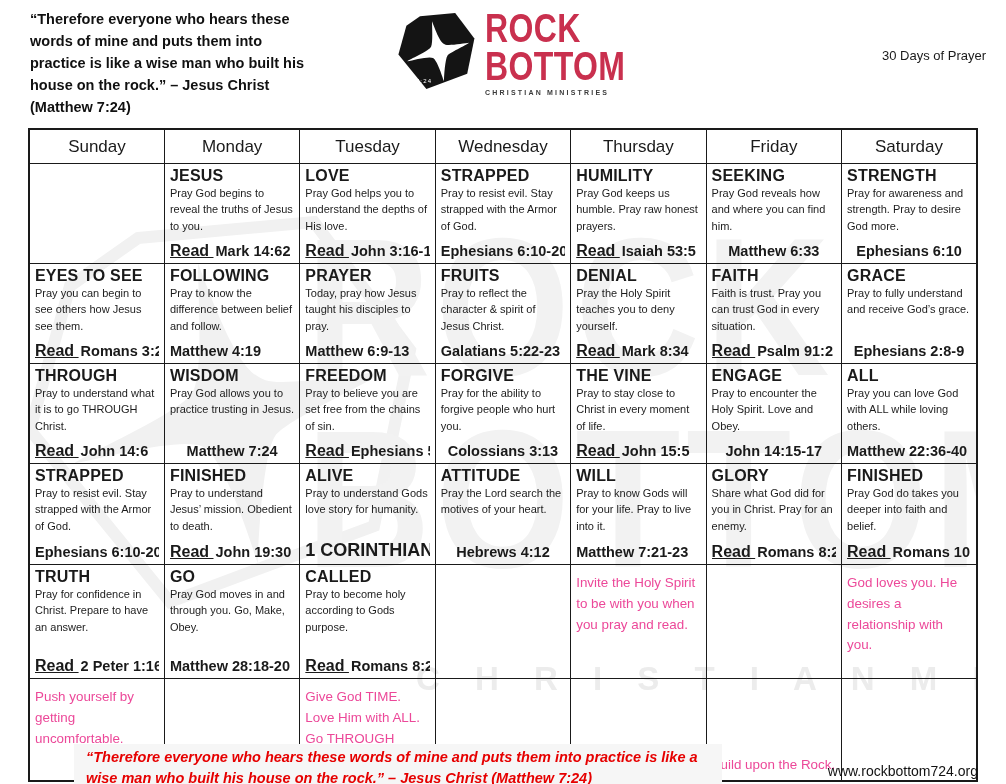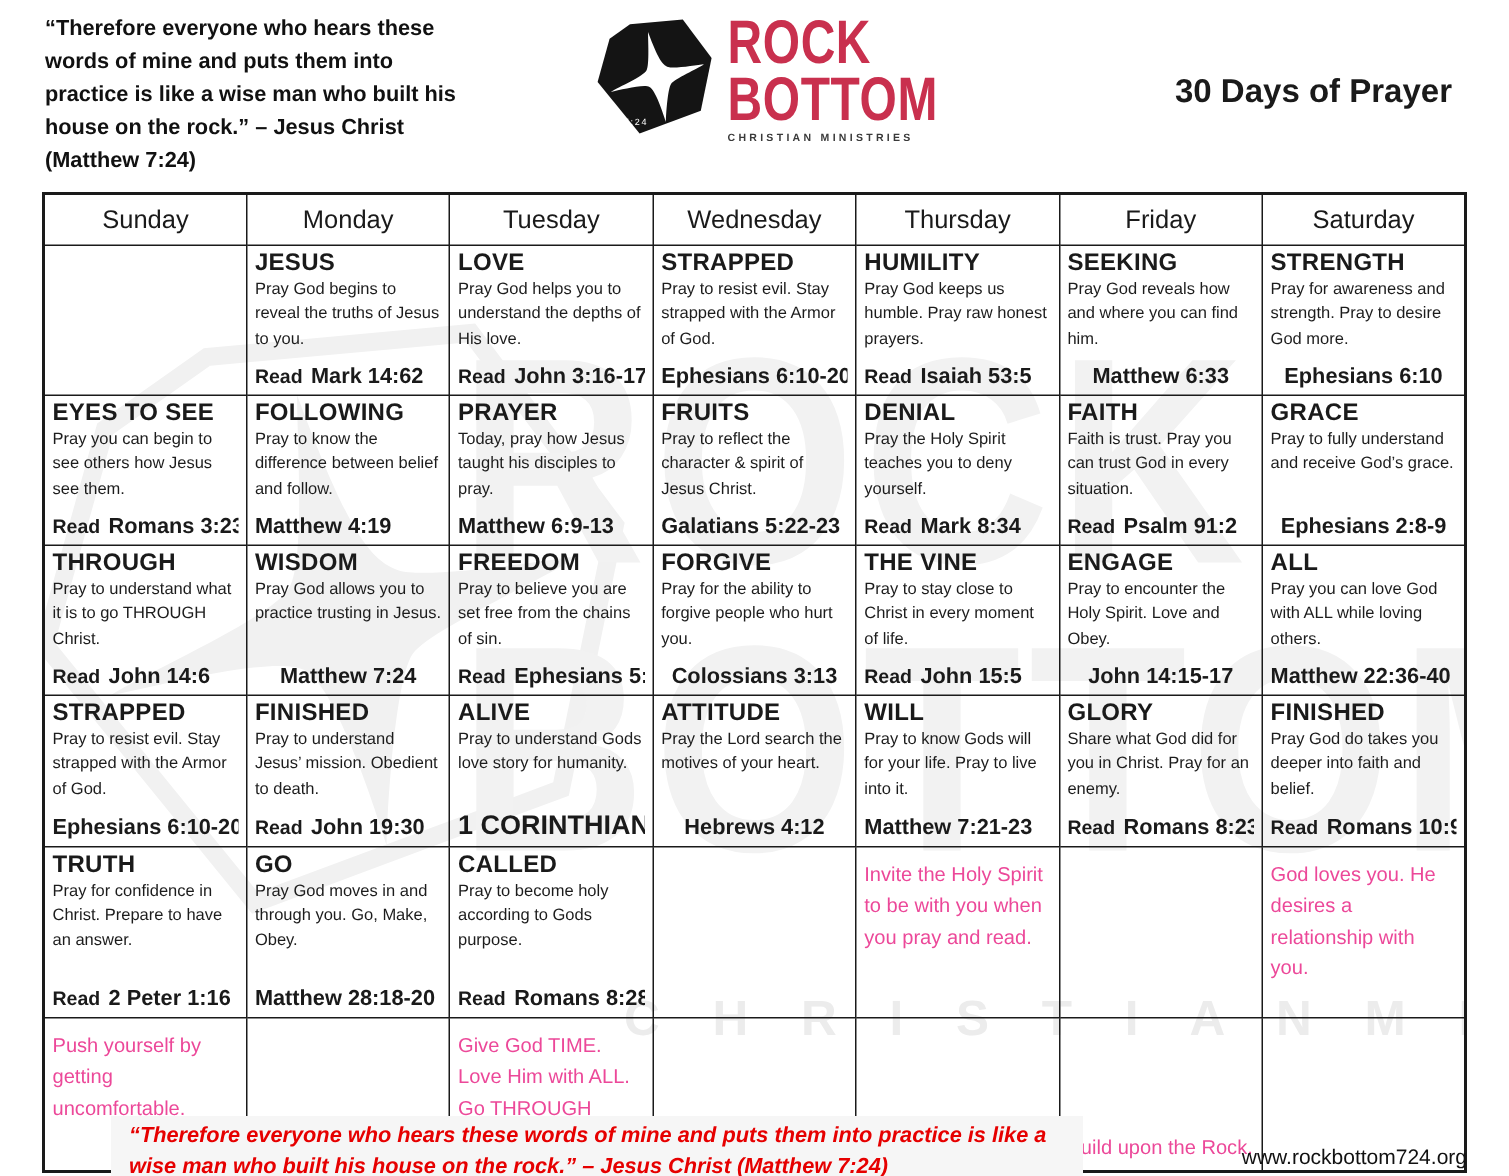--- a/index.html
+++ b/index.html
@@ -9,21 +9,21 @@
 
   
   .top-quote{position:absolute;left:30px;top:8px;width:276px;
              font-size:14.5px;font-weight:bold;line-height:1.52;color:#111;}
   .logo{position:absolute;left:396px;top:8px;display:flex;align-items:flex-start;z-index:3;}
   .logo-rock{width:80px;height:90px;}
   .logo-text{margin-left:9px;margin-top:2px;}
   .logo-title{font-size:41px;font-weight:bold;line-height:0.92;color:#c9304e;
               transform:scaleX(0.78);transform-origin:left top;letter-spacing:0.5px;}
   .logo-sub{font-size:7px;font-weight:bold;letter-spacing:2.2px;color:#3a3a3a;margin-top:4px;}
-  .title-right{position:absolute;right:38px;top:48px;font-size:22px;font-weight:bold;}
+  .title-right{position:absolute;right:20px;top:48px;font-size:13px;font-weight:normal;}
 
   
   .watermark{position:absolute;left:28px;top:112px;width:950px;height:626px;
              overflow:hidden;z-index:0;pointer-events:none;}
   .wm-rock{position:absolute;left:-10px;top:30px;width:400px;height:560px;}
   .wm-title{position:absolute;left:278px;top:100px;font-size:196px;font-weight:bold;
             line-height:0.98;color:#f2f2f2;transform:scaleX(0.88);transform-origin:left top;
             letter-spacing:6px;white-space:nowrap;}
   .wm-sub{position:absolute;left:388px;top:548px;font-size:33px;font-weight:bold;
           letter-spacing:13px;color:#ececec;white-space:nowrap;}
@@ -41,21 +41,21 @@
   tr.row-3 td{height:97px;}
   tr.row-4 td{height:110px;}
   tr.row-5 td{height:98px;}
   .cell-title{font-size:16px;font-weight:bold;line-height:1.2;
               margin-top:1px;letter-spacing:0.2px;}
   .cell-body{font-size:11px;line-height:1.47;text-align:left;color:#1c1c1c;}
   .cell-ref{font-size:14.5px;font-weight:bold;margin-top:auto;white-space:nowrap;
             overflow:hidden;line-height:1.15;padding-bottom:1px;}
   .cell-ref.center{text-align:center;}
   .cell-ref.small .ref-text{font-size:18px;}
-  .read-label{font-size:13px;font-weight:bold;margin-right:2px;}
+  .read-label{font-size:16px;font-weight:bold;margin-right:2px;text-decoration:underline;}
   .cell-note{color:#ec4899;font-size:13.4px;line-height:1.55;padding-top:7px;}
   .cell-note.bottom{margin-top:auto;padding-top:0;padding-bottom:2px;}
 
   
   .website{position:absolute;right:28px;top:740px;font-size:14px;color:#111;z-index:2;margin-top:23px;}
   .footer-quote-bg{position:absolute;left:74px;top:744px;width:648px;height:40px;
                    background:#f6f6f6;z-index:1;}
   .footer-quote{position:absolute;left:86px;top:747px;width:640px;z-index:2;
                 color:#e60000;font-size:14.5px;font-weight:bold;font-style:italic;
                 line-height:1.45;}

